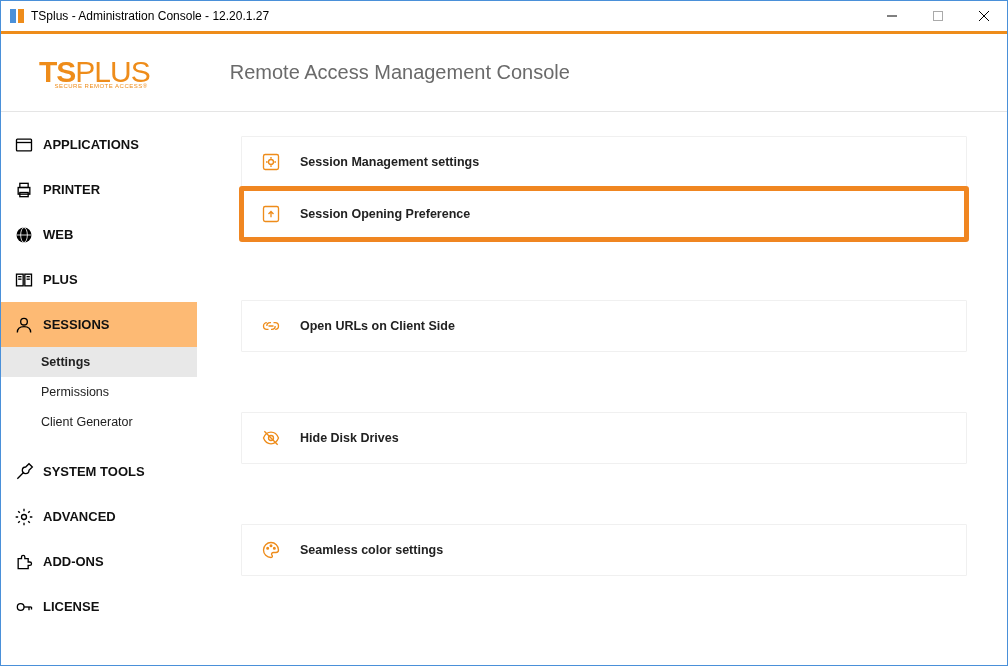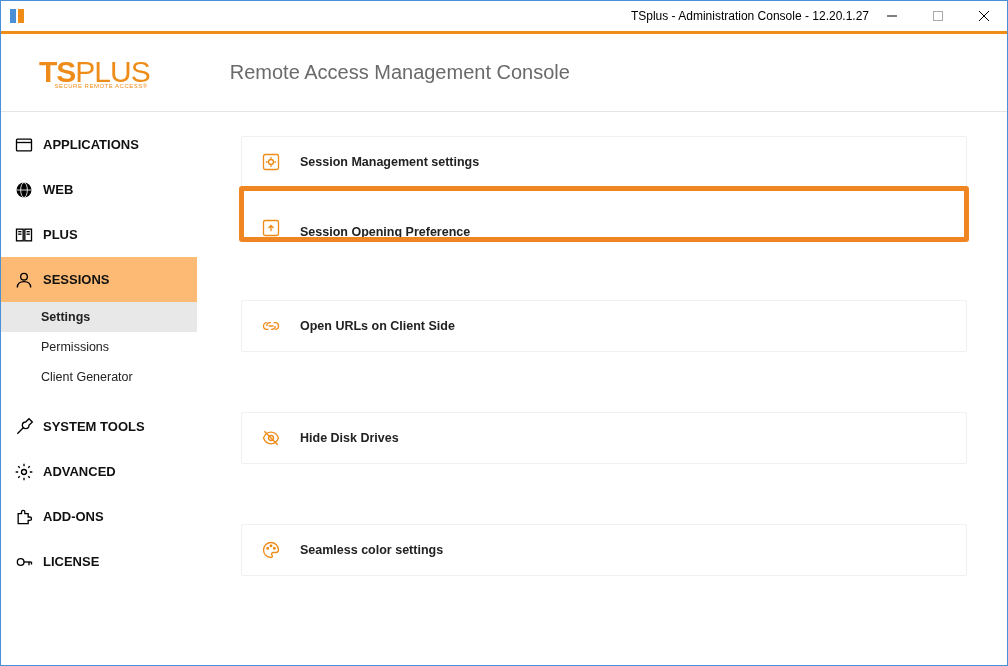--- a/index.html
+++ b/index.html
@@ -1,19 +1,19 @@
 <!DOCTYPE html>
 <html><head>
 <meta charset="utf-8">
 <style>
   * { box-sizing: border-box; margin: 0; padding: 0; font-family: "Segoe UI", Arial, sans-serif; }
   body { background: #fff; width: 1008px; height: 666px; overflow: hidden; border: 1px solid #4a90d9; position: relative; }
   .titlebar { height: 30px; display: flex; align-items: center; padding: 0 0 0 8px; font-size: 12px; color: #000; }
   .titlebar .app-icon { width: 16px; height: 16px; margin-right: 6px; display:inline-flex; align-items:center; justify-content:center; }
-  .titlebar .title-text { flex: 1; text-align: right; }
+  .titlebar .title-text { flex: 1; }
   .titlebar .win-controls { display: flex; height: 100%; }
   .titlebar .win-btn { width: 46px; display:flex; align-items:center; justify-content:center; font-size:10px; font-family: "Segoe MDL2 Assets","Segoe UI Symbol",sans-serif; color:#000;}
   .titlebar .win-btn.disabled { color:#aaa; }
   .orange-bar { height: 3px; background: #ee8c1a; }
   .header { height: 78px; display:flex; align-items:center; padding: 0 0 0 38px; border-bottom: 1px solid #e5e5e5; gap: 32px; }
   .logo { display:flex; align-items:center; }
   .logo-text { font-size: 30px; font-weight: 800; color:#ee8c1a; letter-spacing:-1px; line-height:1;}
   .logo-sub { font-size:6px; color:#ee8c1a; letter-spacing:0.5px; margin-top:-4px; text-align:right; padding-right:2px;}
   .header-title { margin-left: 48px; font-size: 20px; color:#6a6a6a; font-weight:400;}
   .body { display:flex; height: calc(666px - 30px - 3px - 78px - 2px); }
@@ -22,21 +22,21 @@
   .side-item.active { background:#fdba74; }
   .side-item .mi-icon { width:22px; height:22px; margin-right:8px; display:flex; align-items:center; justify-content:center; }
   .sub-item { padding-left:40px; height:30px; display:flex; align-items:center; font-size:12.5px; color:#222; cursor:pointer;}
   .sub-item.active { background:#e8e8e8;font-weight:bold;}
   .content { flex:1; padding: 24px 40px 0 44px; background:#fff; position:relative;}
   .card-group { margin-bottom: 28px; }
   .card { background:#fff; border:1px solid #f0f0f0; height:52px; display:flex; align-items:center; padding:0 18px; border-radius:1px; cursor:pointer;}
   .card + .card { border-top: none; }
   .card .c-icon { width:22px; height:22px; margin-right:18px; display:flex; align-items:center; justify-content:center;}
   .card .c-label { font-size:12.5px; font-weight:600; color:#222;}
-  .card.highlight { outline: 5px solid #f08621; outline-offset:-3px; z-index:2; position:relative;align-items:flex-end;}
+  .card.highlight { outline: 5px solid #f08621; outline-offset:-3px; z-index:2; position:relative;}
   svg { display:block; }
   .stroke-black { stroke:#000; fill:none; stroke-width:1.6; }
   .stroke-orange { stroke:#ee8c1a; fill:none; stroke-width:1.6; }
 </style>
 </head>
 <body>
 
 <div class="titlebar">
   <span class="app-icon">
     <svg width="16" height="16" viewBox="0 0 16 16">
@@ -83,20 +83,30 @@
       <span class="mi-icon">
           <svg width="20" height="20" viewBox="0 0 24 24" class="stroke-black">
             <rect x="3" y="5" width="18" height="14" rx="1"></rect>
             <line x1="3" y1="9" x2="21" y2="9"></line>
           </svg>
         </span>
       <span>APPLICATIONS</span>
     </div>
     <div class="side-item">
       <span class="mi-icon">
+          <svg width="20" height="20" viewBox="0 0 24 24" class="stroke-black">
+            <rect x="5" y="9" width="14" height="8"></rect>
+            <rect x="7" y="4" width="10" height="5"></rect>
+            <rect x="7" y="15" width="10" height="5"></rect>
+          </svg>
+        </span>
+      <span>PRINTER</span>
+    </div>
+    <div class="side-item">
+      <span class="mi-icon">
           <svg width="20" height="20" viewBox="0 0 24 24">
             <circle cx="12" cy="12" r="9" fill="#000"></circle>
             <ellipse cx="12" cy="12" rx="4" ry="9" fill="none" stroke="#fff"></ellipse>
             <line x1="3" y1="12" x2="21" y2="12" stroke="#fff"></line>
           </svg>
         </span>
       <span>WEB</span>
     </div>
     <div class="side-item">
       <span class="mi-icon">

